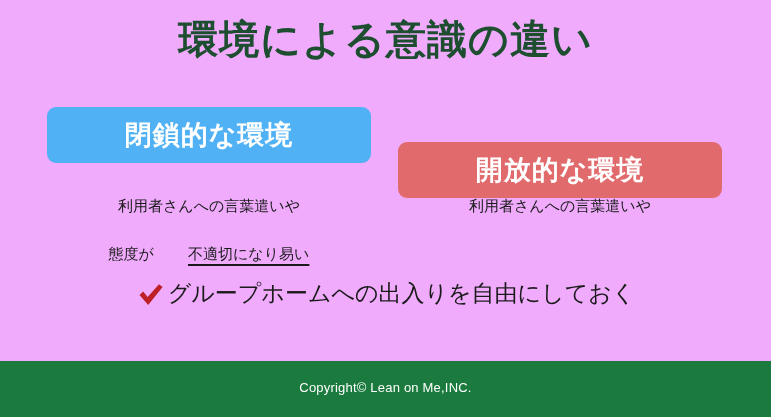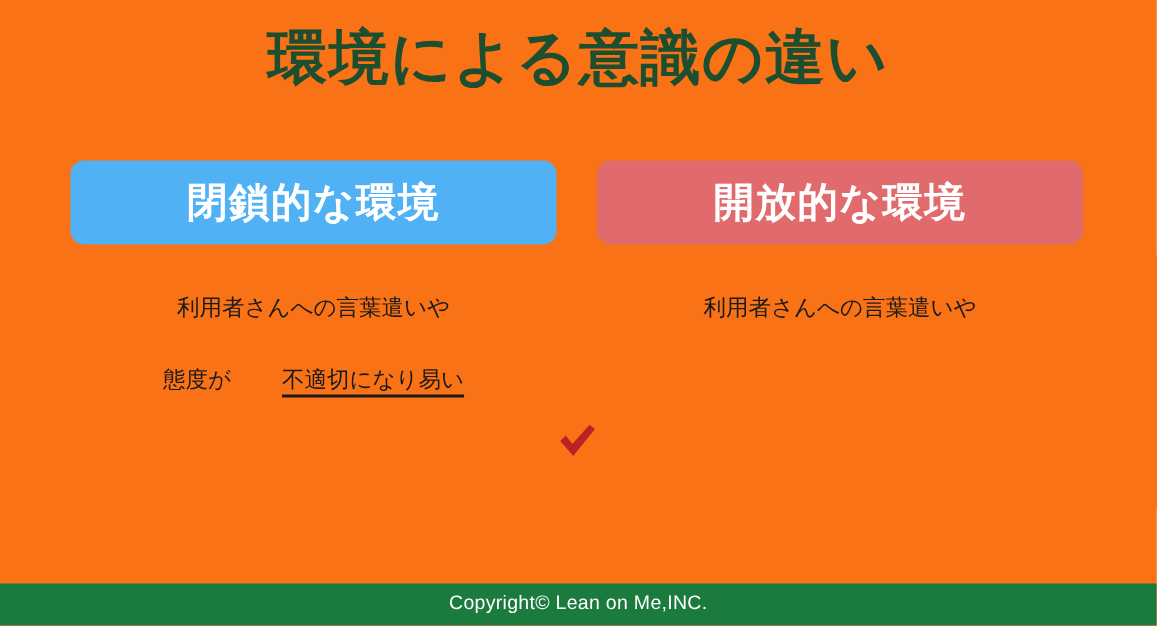--- a/index.html
+++ b/index.html
@@ -12,21 +12,21 @@
     background: #ffffff;
     font-family: "Liberation Sans", "DejaVu Sans", sans-serif;
     overflow: hidden;
     position: relative;
   }
 
   .slide {
     position: relative;
     width: 771px;
     height: 417px;
-    background: #f97316;
+    background: #f0abfc;
   }
 
   
   .title {
     position: absolute;
     left: 0;
     top: 14px;
     width: 771px;
     text-align: center;
     font-size: 40px;
@@ -47,21 +47,21 @@
     display: flex;
     align-items: center;
     justify-content: center;
     color: #ffffff;
     font-size: 27px;
     font-weight: bold;
     letter-spacing: 1px;
     white-space: nowrap;
   }
   .pill-left  { left: 47px;  background: #51b1f5; }
-  .pill-right { left: 398px; background: #e16a6c; }
+  .pill-right { left: 398px; background: #e16a6c; margin-top: 35px; }
 
   
   .col-body {
     position: absolute;
     top: 182px;
     width: 324px;
     text-align: center;
     color: #1a1a1a;
     font-size: 15px;
     line-height: 48px;
@@ -97,21 +97,21 @@
     top: 1px;
   }
   .check-icon svg { display: block; }
 
   
   .footer {
     position: absolute;
     left: 0;
     bottom: 0;
     width: 771px;
-    height: 28px;
+    height: 56px;
     background: #1b7a3d;
     display: flex;
     align-items: center;
     justify-content: center;
   }
   .footer-text {
     color: #ffffff;
     font-size: 13px;
     letter-spacing: 0.2px;
     white-space: nowrap;
@@ -142,19 +142,20 @@
   <div class="col-body col-right">
     <span class="line">利用者さんへの言葉遣いや</span>
   </div>
 
   <div class="check-line">
     <span class="check-icon">
       <svg width="30" height="30" viewBox="0 0 30 30" aria-hidden="true">
         <path d="M3.5 15.0 L7.2 11.4 L11.6 17.0 L23.0 4.2 L26.6 7.0 L12.2 25.0 Z" fill="#bd2026"></path>
       </svg>
     </span>
+    <span>グループホームへの出入りを自由にしておく</span>
   </div>
 
   <div class="footer">
     <span class="footer-text">Copyright© Lean on Me,INC.</span>
   </div>
 
 </div>
 
 </body></html>

